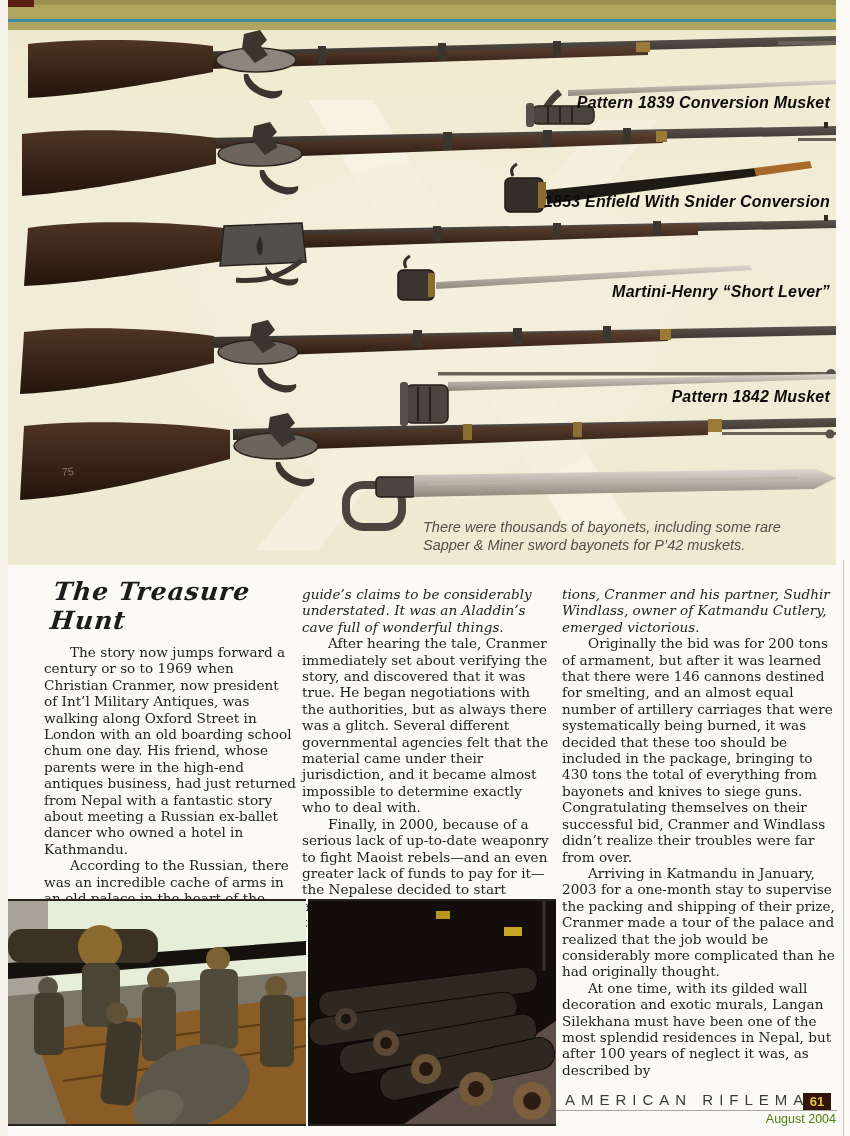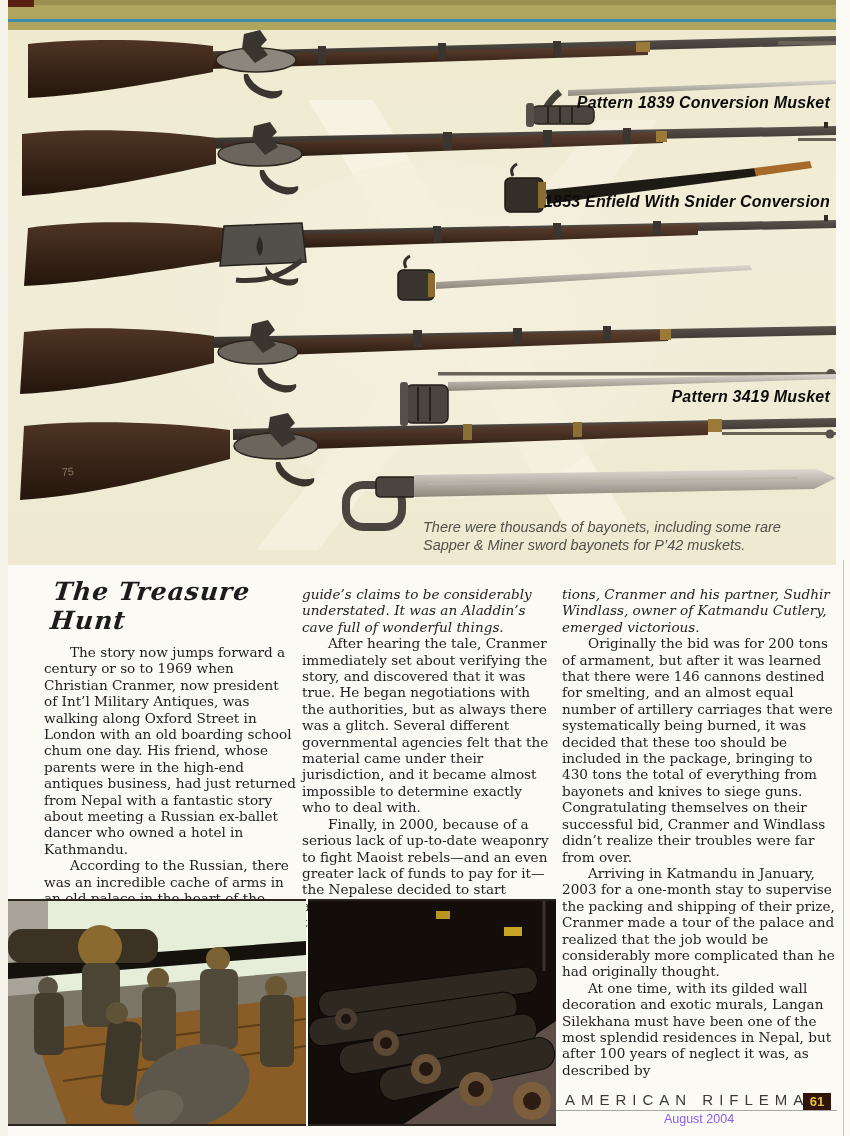--- a/index.html
+++ b/index.html
@@ -53,22 +53,22 @@
     position:absolute; left:565px; top:1091px; width:232px; text-align:right;
     font:400 15px "Liberation Sans", sans-serif; letter-spacing:6px; color:#3a3a3a; white-space:nowrap;
   }
   .footer-badge {
     position:absolute; left:803px; top:1093px; width:28px; height:18px;
     background:#30150a; color:#e8c23a; font:700 13px "Liberation Sans", sans-serif;
     text-align:center; line-height:18px;
   }
   .footer-rule { position:absolute; left:556px; top:1110px; width:281px; height:1px; background:#a8a6a0; }
   .footer-date {
-    position:absolute; left:562px; top:1112px; width:274px; text-align:center;
-    font:400 12.5px "Liberation Sans", sans-serif; color:#8b5cf6;
+    position:absolute; left:562px; top:1112px; width:274px; text-align:right;
+    font:400 12.5px "Liberation Sans", sans-serif; color:#4d7c0f;
   }
   .edge-left { position:absolute; left:0; top:0; width:8px; height:100%; background:#f5f3ea; }
   .scan-line { position:absolute; left:843px; top:560px; width:1px; height:576px; background:#c6c4bc; }
 </style>
 </head>
 <body>
 
 <div class="page">
 
   <div class="edge-left"></div>
@@ -215,21 +215,22 @@
       <g>
         <rect x="338" y="455" width="56" height="42" rx="17" fill="none" stroke="#4a453e" stroke-width="8"></rect>
         <rect x="368" y="447" width="40" height="20" rx="4" fill="#4a453e" stroke="#221e18" stroke-width="1.5"></rect>
         <polygon points="406,445 808,439 828,448 806,459 406,467" fill="url(#blade)"></polygon>
         <line x1="420" y1="454" x2="790" y2="448" stroke="#b8b4a6" stroke-width="2"></line>
       </g>
     </svg>
 
     <div class="rifle-label" style="top:64px">Pattern 1839 Conversion Musket</div>
     <div class="rifle-label" style="top:163px">1853 Enfield With Snider Conversion</div>
-    <div class="rifle-label" style="top:358px">Pattern 3419 Musket</div>
+    <div class="rifle-label" style="top:253px">Martini-Henry “Short Lever”</div>
+    <div class="rifle-label" style="top:358px">Pattern 1842 Musket</div>
 
     <div class="hero-caption">
       <div>There were thousands of bayonets, including some rare</div>
       <div>Sapper &amp; Miner sword bayonets for P’42 muskets.</div>
     </div>
   </div>
 
   <div class="col col-1">
     <div class="article-title">The Treasure Hunt</div>
     <p>The story now jumps forward a century or so to 1969 when Christian Cranmer, now president of Int’l Military Antiques, was walking along Oxford Street in London with an old boarding school chum one day. His friend, whose parents were in the high-end antiques business, had just returned from Nepal with a fantastic story about meeting a Russian ex-ballet dancer who owned a hotel in Kathmandu.</p>

